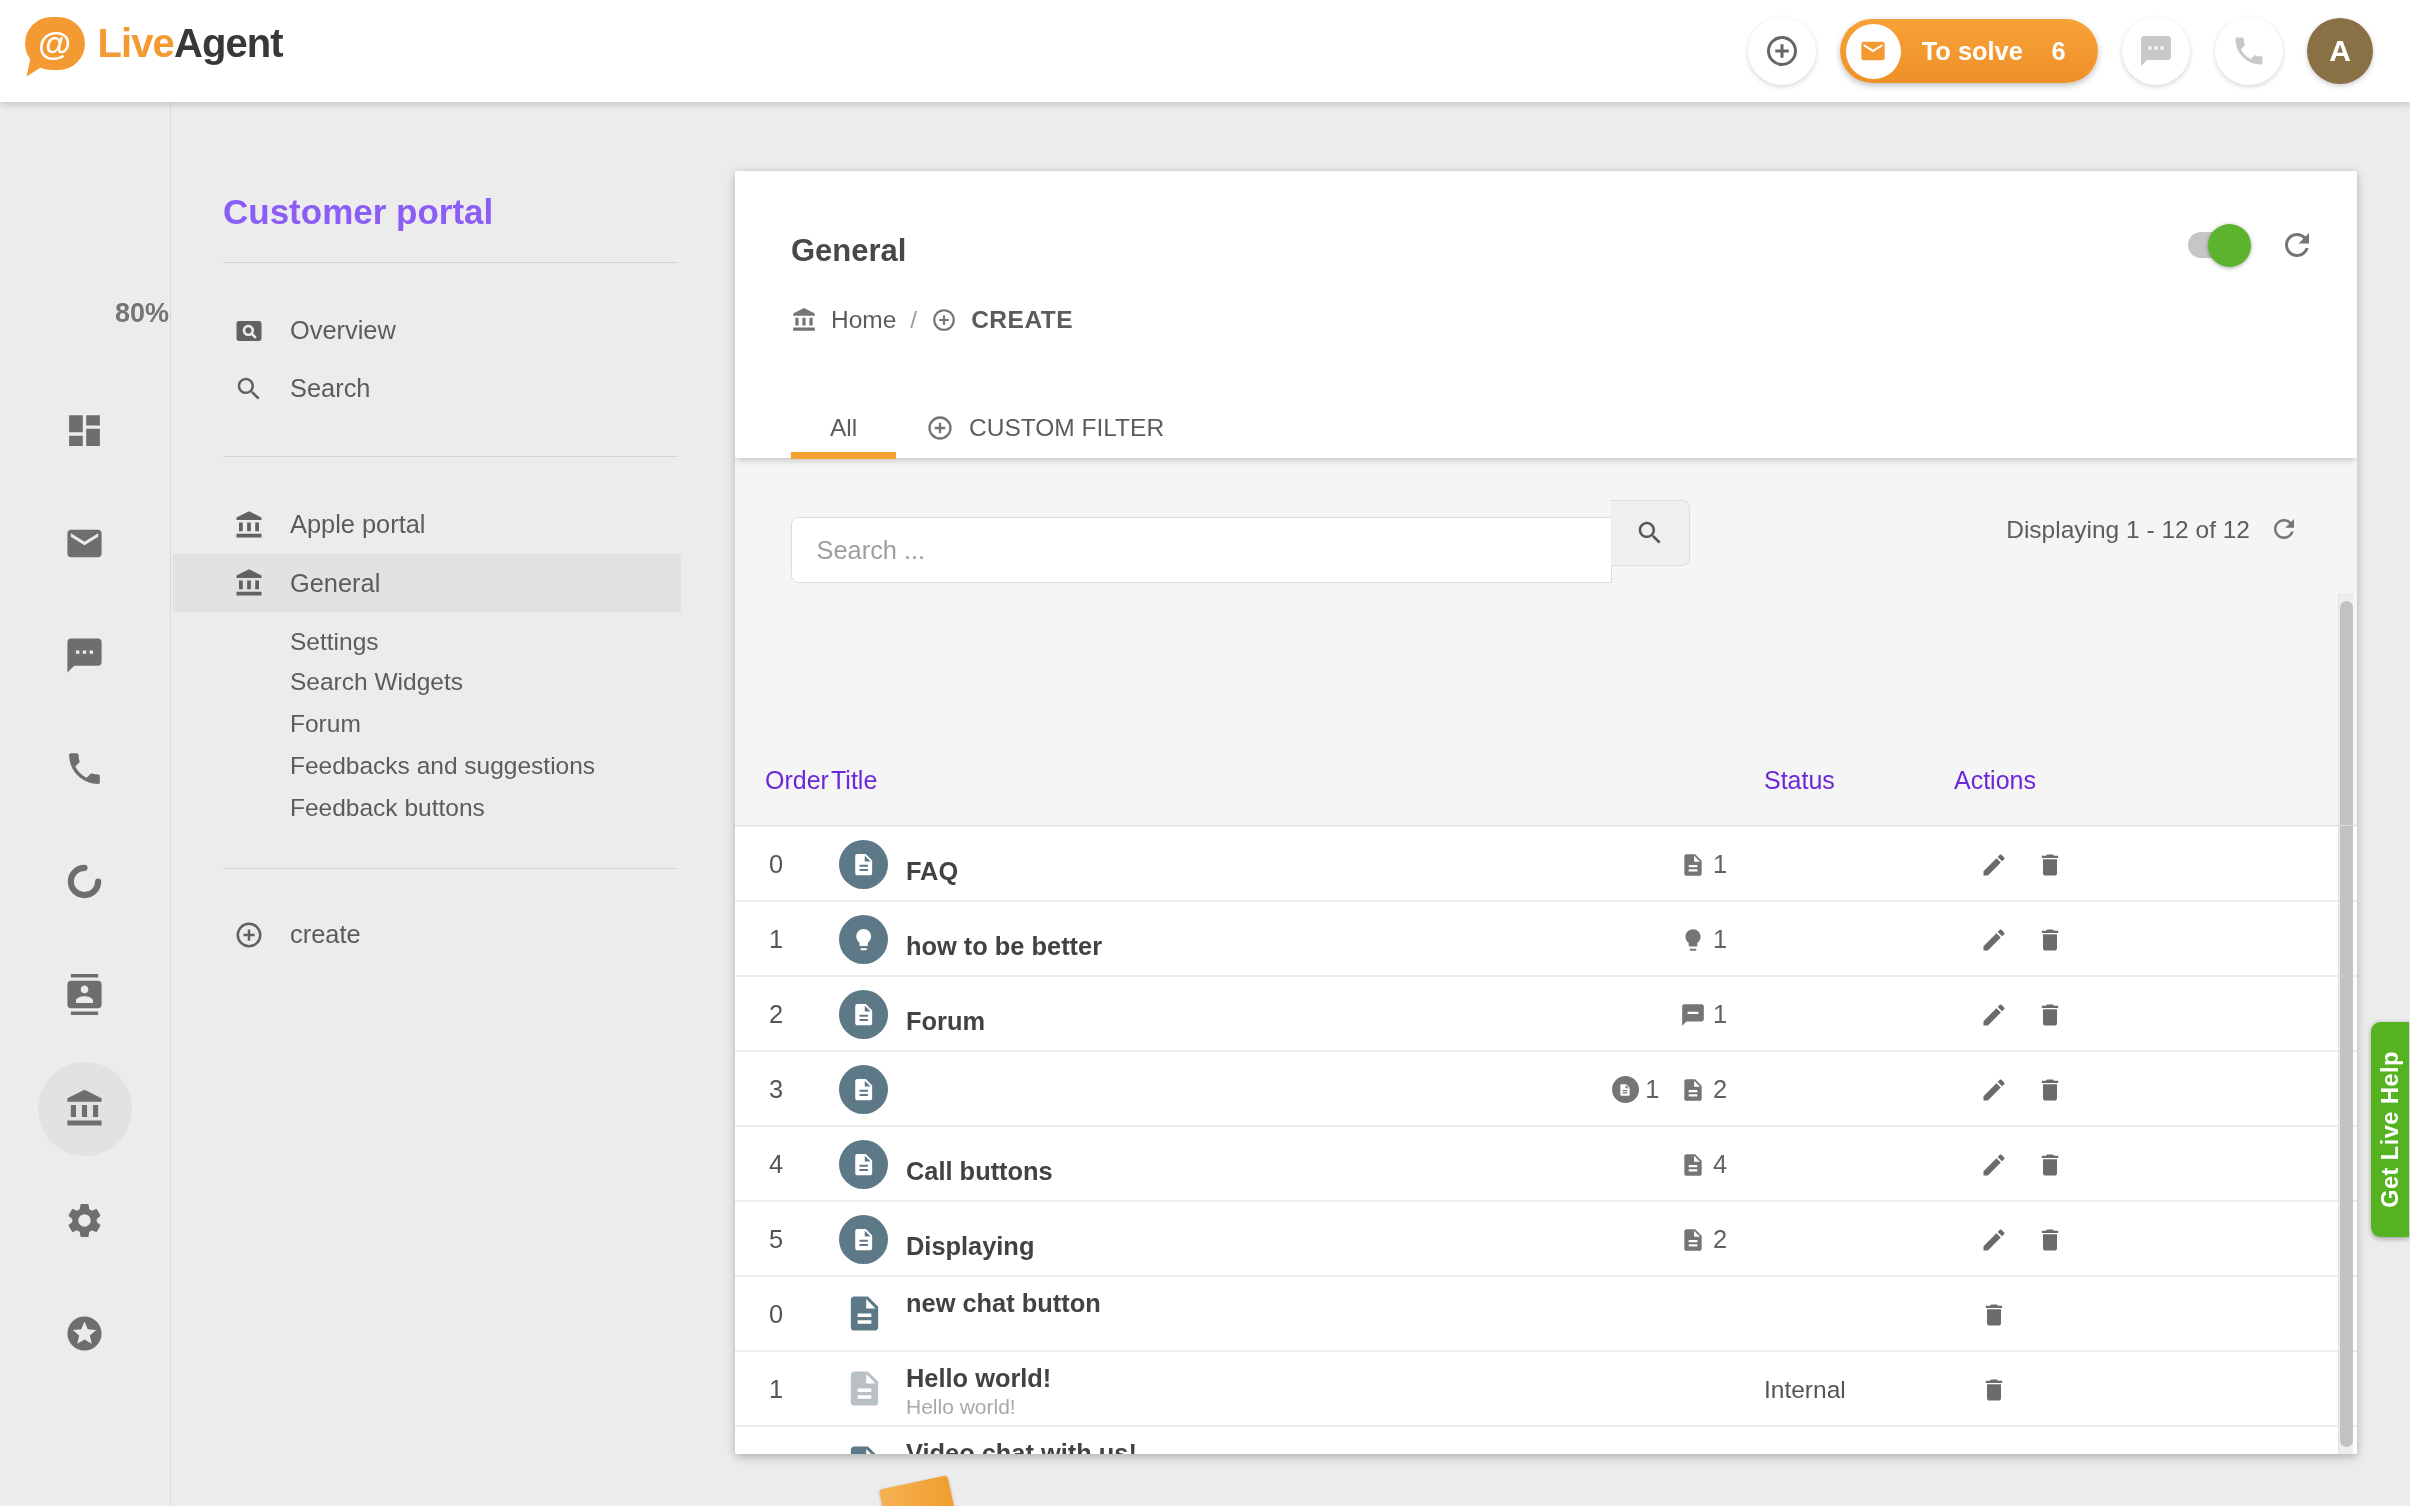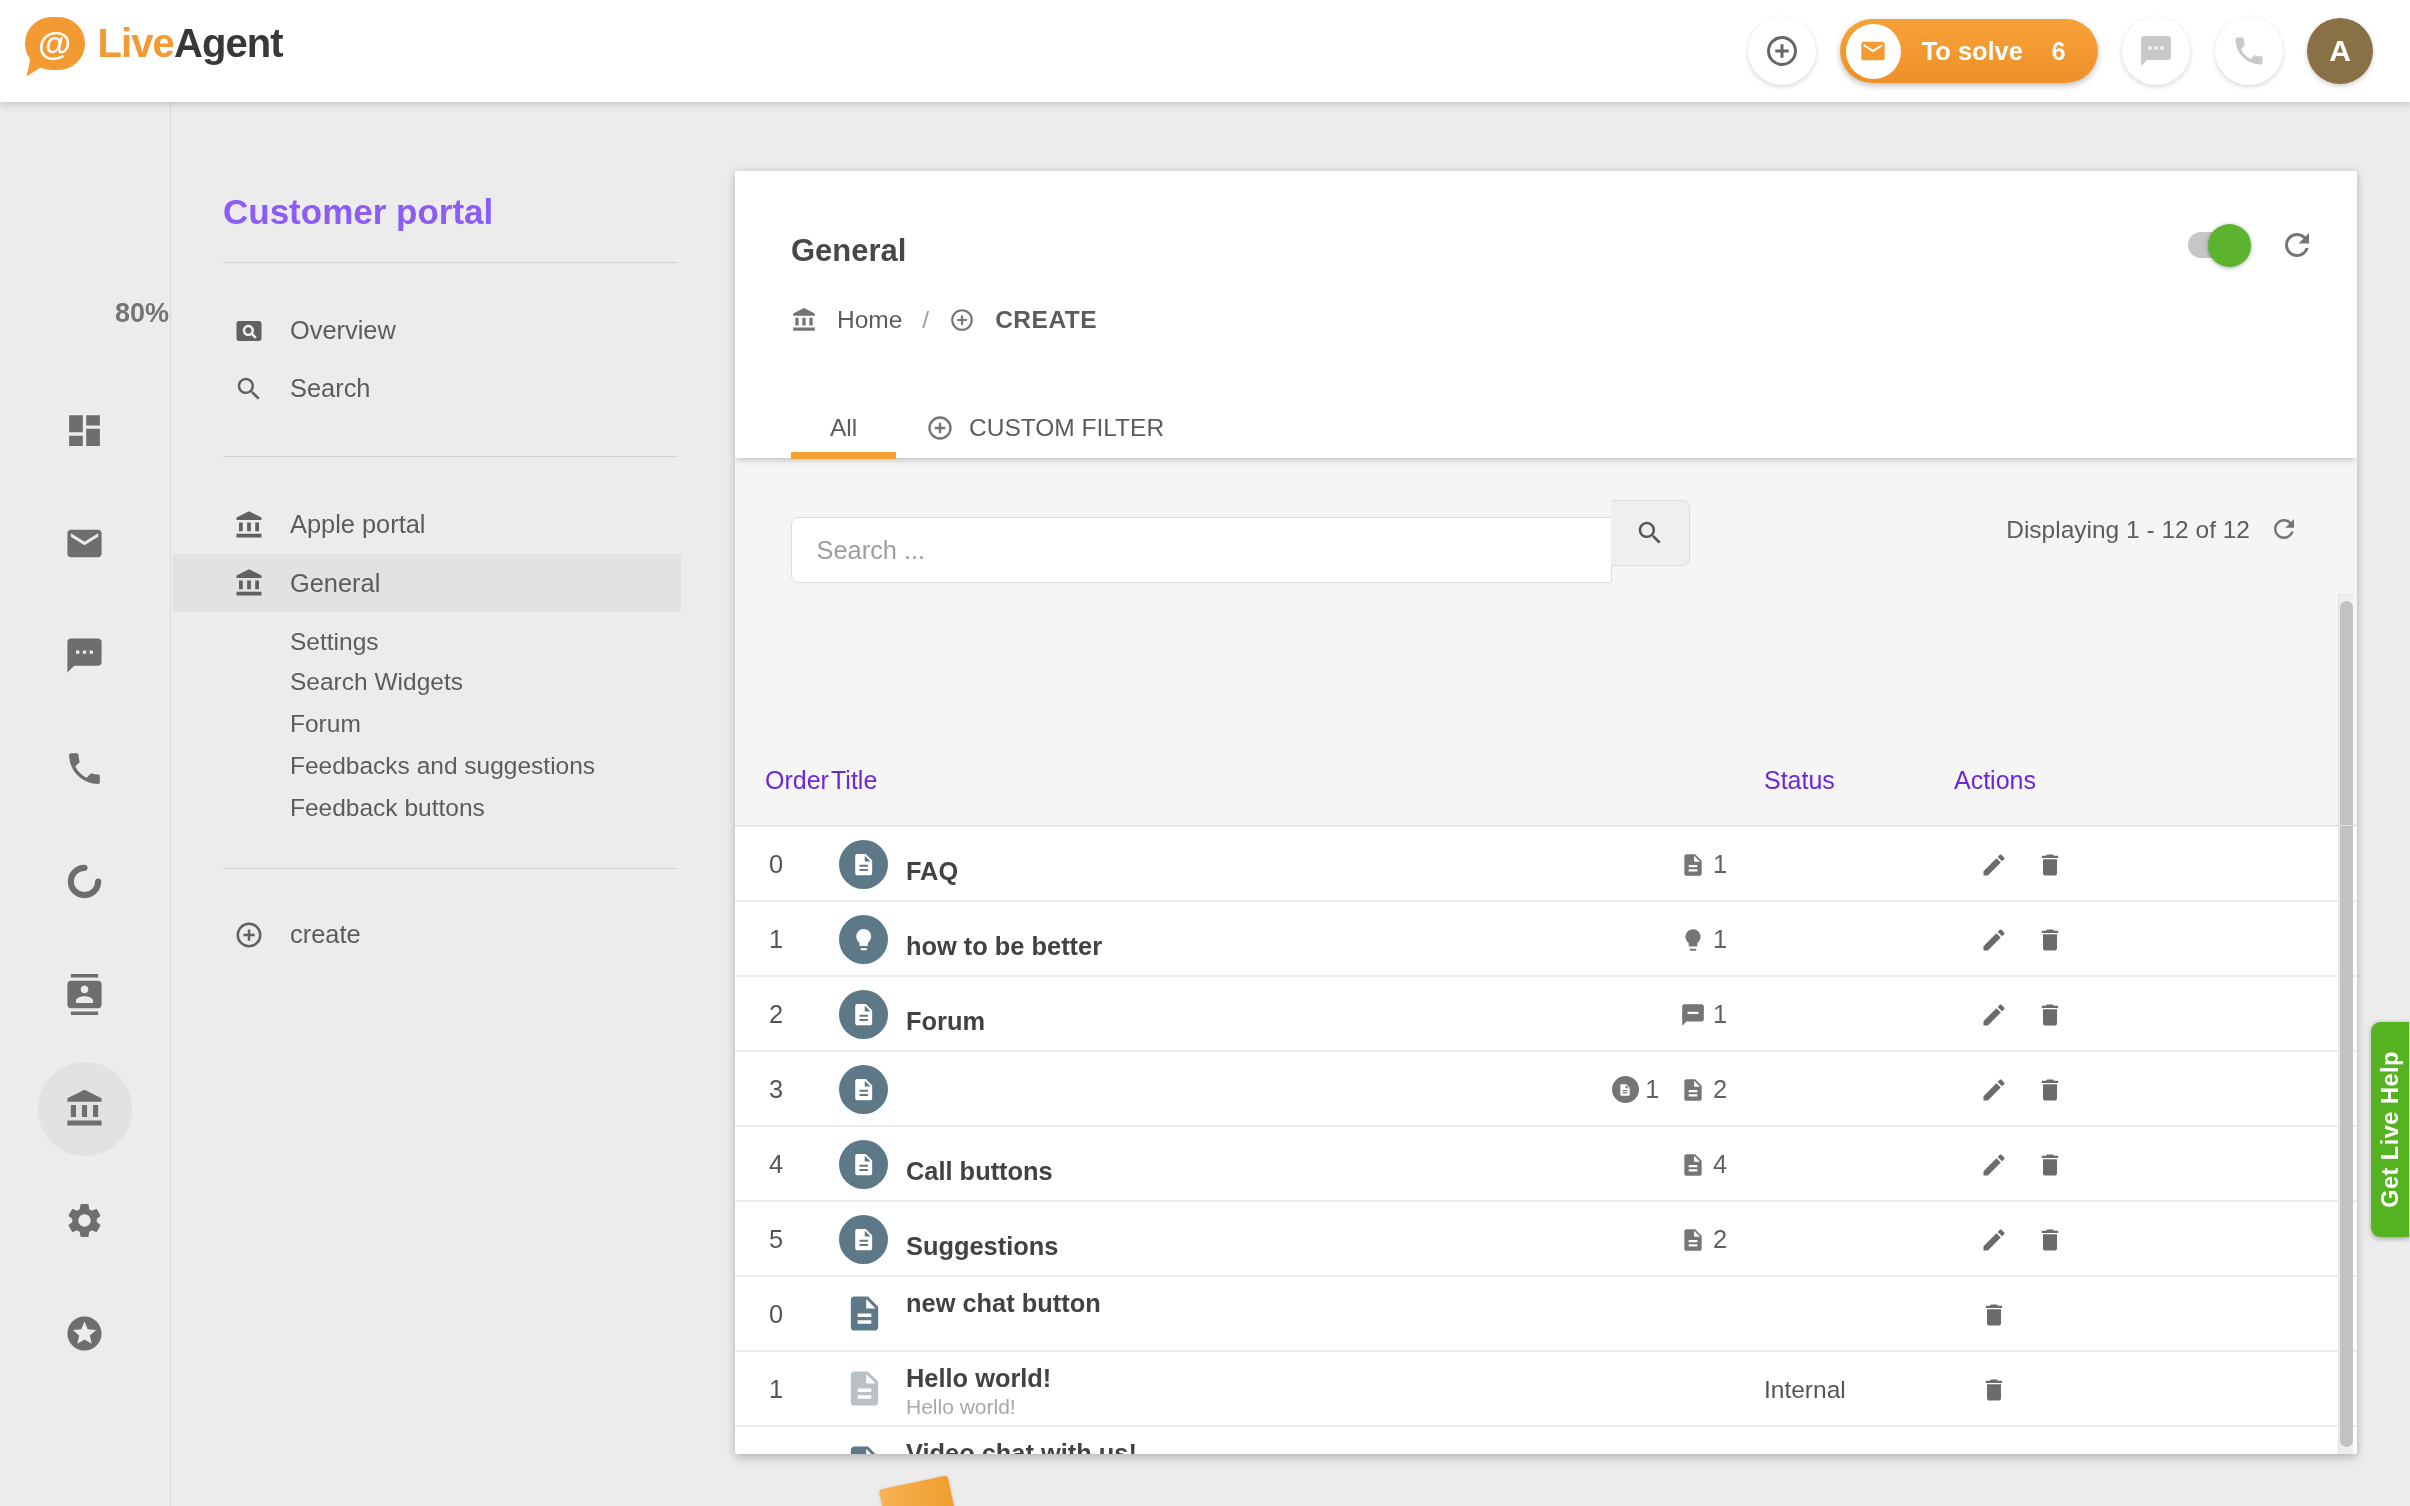--- a/index.html
+++ b/index.html
@@ -56,21 +56,21 @@
   .card-top { position:absolute; left:0; top:0; width:1622px; height:287px; background:#fff;
     box-shadow:0 3.8px 6.6px -1.9px rgba(0,0,0,.22); z-index:2; }
   .card-title { position:absolute; left:56px; top:62px; font-size:31px; font-weight:bold; color:#484848; }
 
   .toggle { position:absolute; left:1453px; top:61px; width:55px; height:26px; border-radius:13px; background:#c6c6c6; cursor:pointer; }
   .toggle-knob { position:absolute; right:-7.5px; top:-8.5px; width:43px; height:43px; border-radius:50%; background:#5cb32e;
     box-shadow:0 0.9px 4.7px rgba(0,0,0,.35); }
   .refresh-top { position:absolute; left:1544px; top:56px; width:36px; height:36px; color:#757575; cursor:pointer; }
   .refresh-top svg, .refresh-small svg { width:100%; height:100%; }
 
-  .breadcrumb { position:absolute; left:56px; top:132px; height:34px; display:flex; align-items:center; gap:20px; }
+  .breadcrumb { position:absolute; left:56px; top:132px; height:34px; display:flex; align-items:center; gap:14px; }
   .breadcrumb svg { width:26px; height:26px; color:#757575; }
   .bc-home { font-size:24.5px; color:#5c5c5c; cursor:pointer; }
   .bc-sep { font-size:24.5px; color:#9e9e9e; }
   .bc-create { font-size:24.5px; font-weight:bold; color:#5c5c5c; letter-spacing:0.5px; cursor:pointer; }
 
   .tab-all { position:absolute; left:56px; top:226px; width:105px; height:61px; display:flex; align-items:center; justify-content:center;
     font-size:24.5px; color:#5c5c5c; cursor:pointer; }
   .tab-underline { position:absolute; left:56px; top:281px; width:105px; height:6.6px; background:#f5a030; }
   .tab-custom { position:absolute; left:191px; top:226px; height:61px; display:flex; align-items:center; gap:15px;
     font-size:24.5px; color:#5c5c5c; cursor:pointer; }
@@ -557,21 +557,21 @@
   </div>
 
   <div class="row category">
     <span class="order">5</span>
     <span class="row-icon av-circle">
           <svg viewBox="0 0 24 24">
             <use href="#sym-doc"></use>
           </svg>
         </span>
     <div class="titles">
-      <span class="title">Suggestions</span>
+      <span class="title">Displaying</span>
 
     </div>
     <div class="badges">
           <span class="badge">
             <svg viewBox="0 0 24 24">
               <use href="#sym-doc"></use>
             </svg>
             <em>2</em>
           </span>
         </div>

